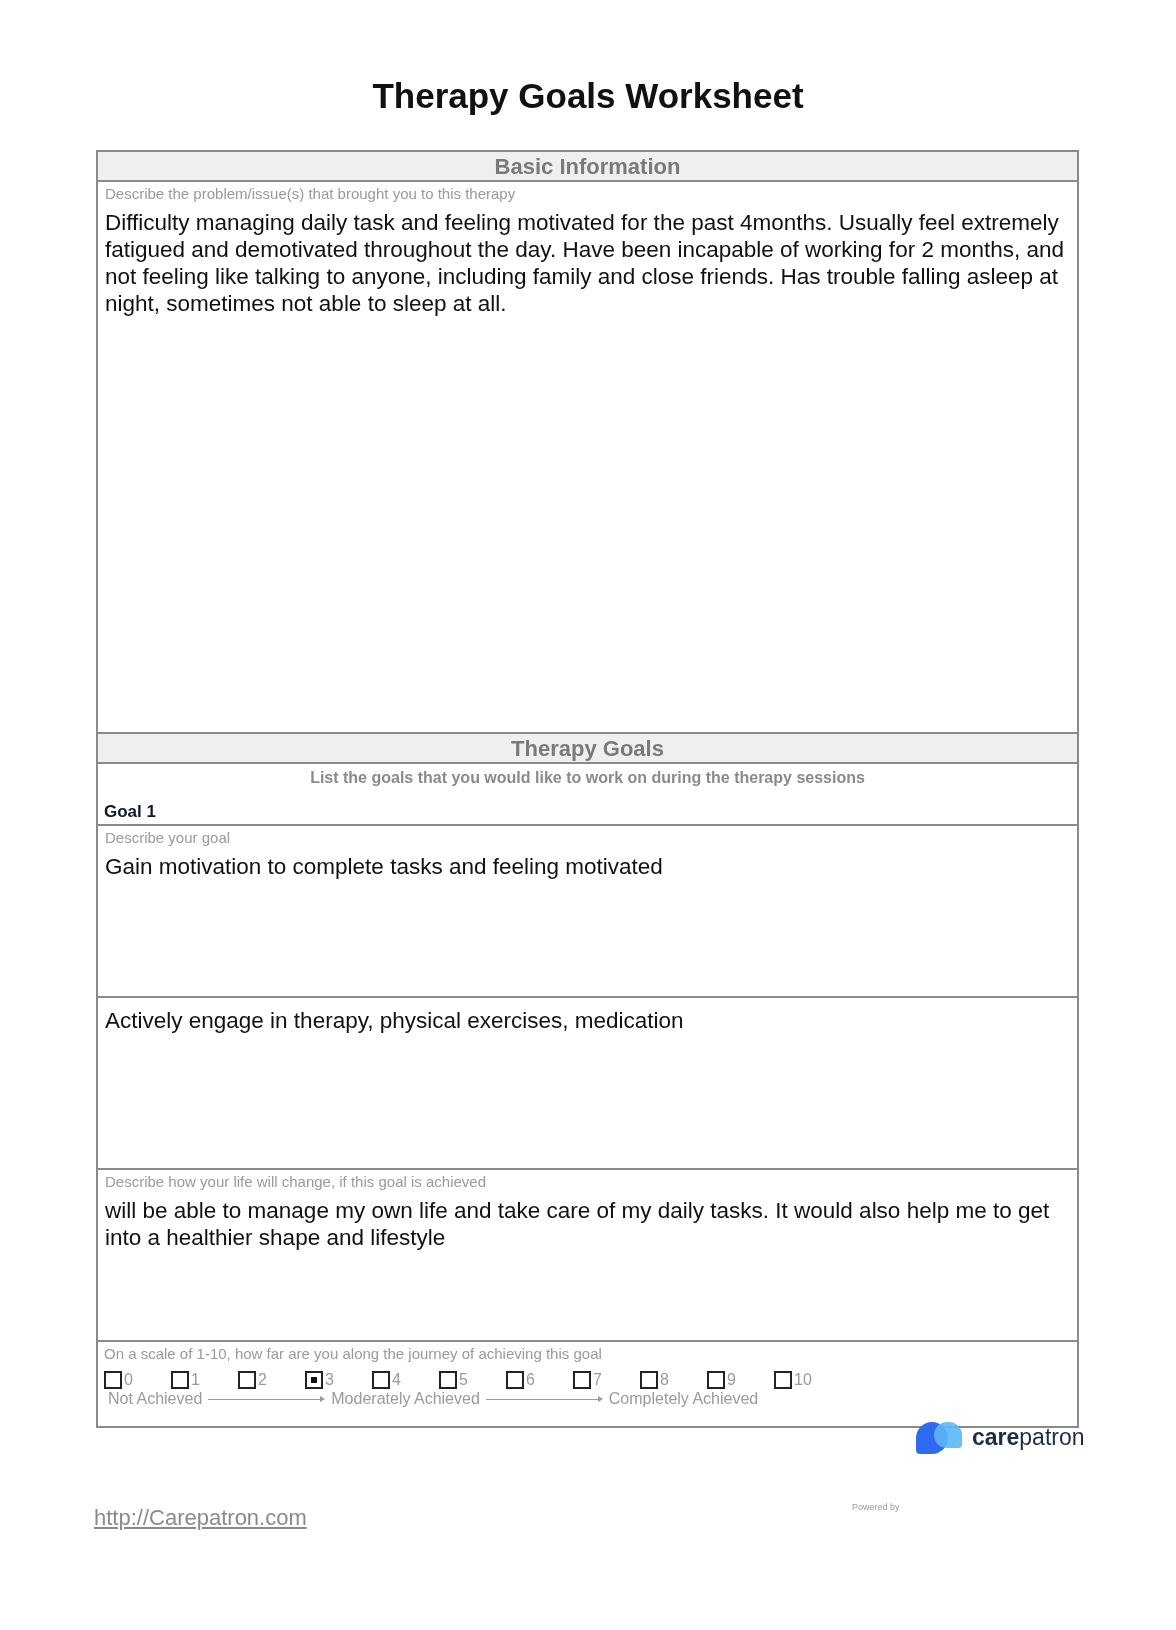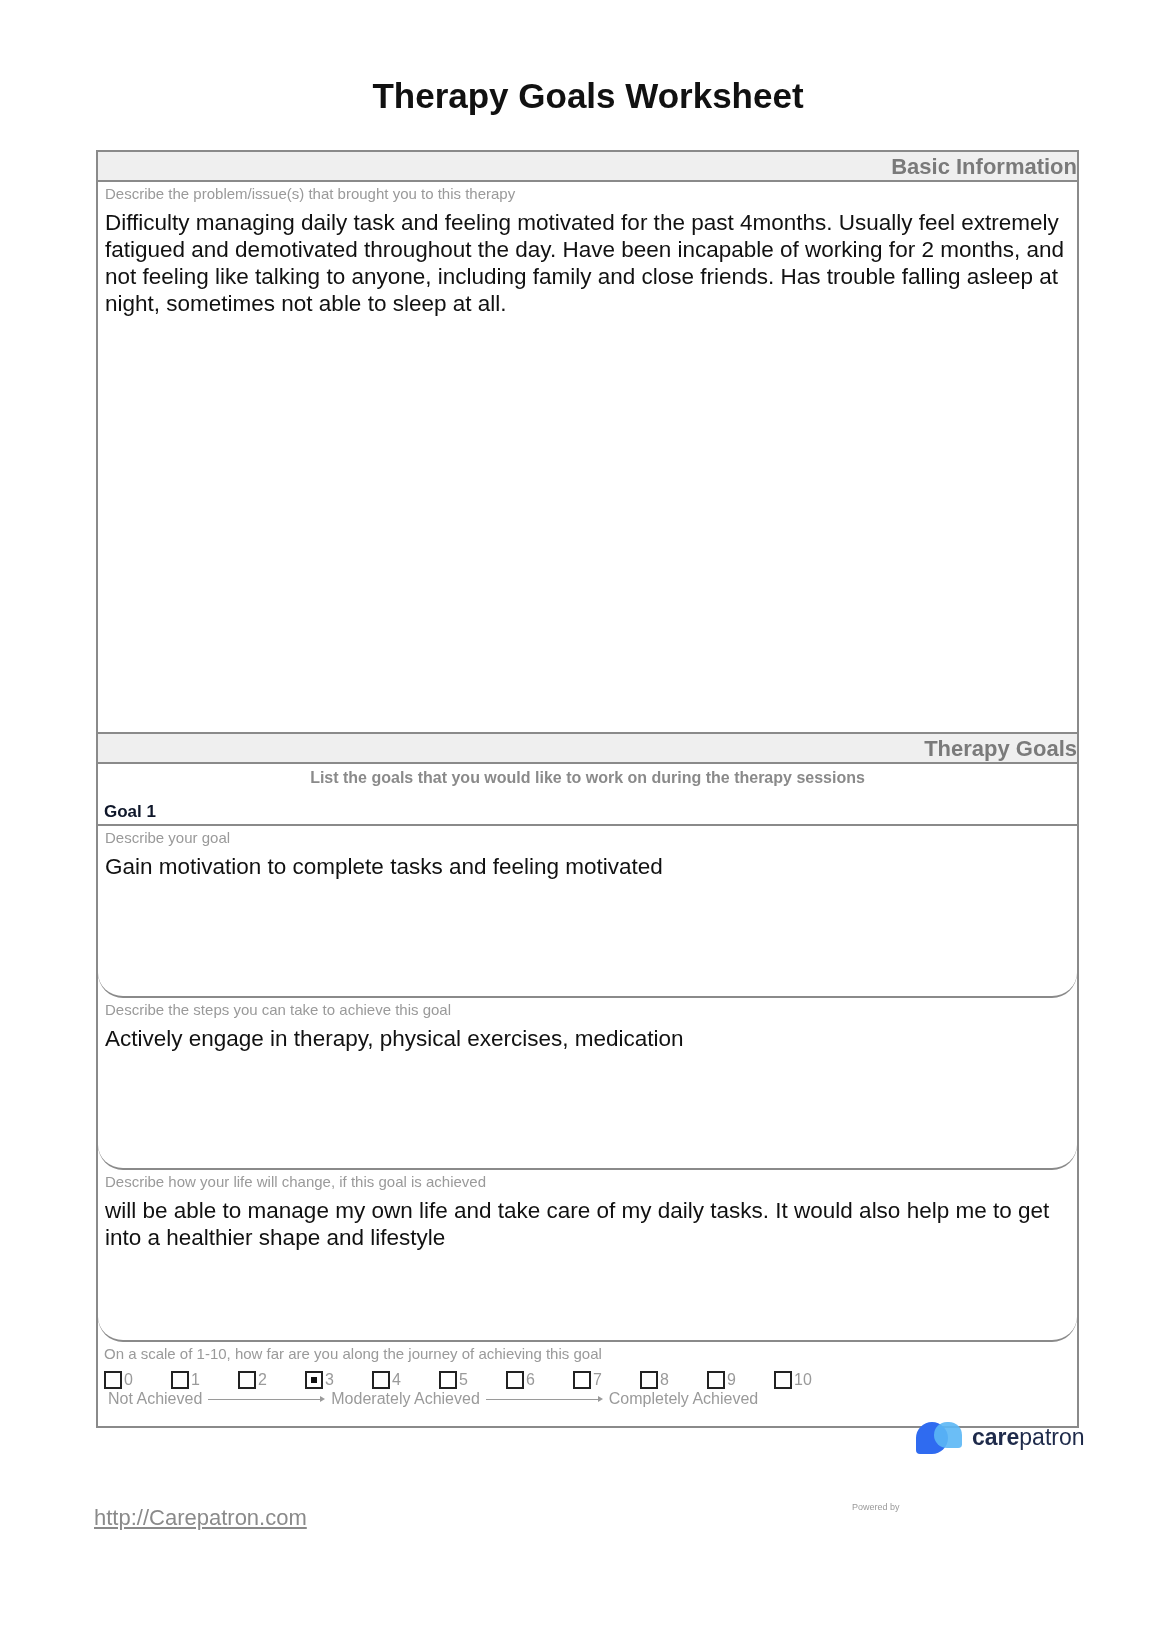--- a/index.html
+++ b/index.html
@@ -9,41 +9,41 @@
     .title {
       position: absolute; left: 0; top: 76px; width: 1176px;
       text-align: center; font-weight: bold; font-size: 35px; color: #111;
     }
 
     .sheet {
       position: absolute; left: 96px; top: 150px; width: 983px;
       border: 2px solid #8a8a8a;
     }
     .section-head {
-      background: #efefef; text-align: right; font-weight: bold;
+      background: #efefef; text-align: center; font-weight: bold;
       font-size: 22px; color: #7a7a7a; height: 30px; line-height: 30px;
       border-bottom: 2px solid #8a8a8a;
     }
     .row { border-bottom: 2px solid #8a8a8a; position: relative; }
     .row:last-child { border-bottom: none; }
 
     .info-row { display: flex; height: 57px; }
     .info-cell { flex: 1; border-right: 2px solid #8a8a8a; padding: 2px 5px; }
     .info-cell:last-child { border-right: none; }
     .label { font-size: 15px; color: #9a9a9a; line-height: 18px; }
     .value { font-size: 23px; color: #111; line-height: 30px; }
 
     .textblock { padding: 3px 7px; }
     .answer { font-size: 22.5px; color: #111; line-height: 27px; margin-top: 6px; }
 
     .problem { height: 552px; }
     .goal-list { height: 62px; padding: 2px 6px; }
     .goal-list .instr { font-size: 16px; font-weight: bold; color: #8a8a8a; line-height: 24px; text-align: center; }
     .goal-list .goal-num { font-size: 17px; font-weight: bold; color: #0f172a; margin-top: 12px; }
-    .goal-desc, .goal-steps, .goal-life { height: 172px; border-radius: 25px; }
+    .goal-desc, .goal-steps, .goal-life { height: 172px; }
 
     .scale { height: 84px; padding: 3px 6px; }
     .scale-options { display: flex; margin-top: 8px; }
     .opt { display: flex; align-items: center; width: 67px; font-size: 16px; color: #9a9a9a; }
     .box {
       width: 18px; height: 18px; border: 2px solid #222; margin-right: 2px;
       display: inline-flex; align-items: center; justify-content: center;
     }
     .box .dot { width: 6px; height: 6px; background: #111; }
     .scale-legend { display: flex; align-items: center; font-size: 16px; color: #9a9a9a; margin-top: 1px; padding-left: 4px; }
@@ -87,21 +87,20 @@
     <div class="instr">List the goals that you would like to work on during the therapy sessions</div>
     <div class="goal-num">Goal 1</div>
   </div>
 
   <div class="row textblock goal-desc">
     <div class="label">Describe your goal</div>
     <div class="answer">Gain motivation to complete tasks and feeling motivated</div>
   </div>
 
   <div class="row textblock goal-steps">
-    <div class="label">Describe the steps you can take to achieve this goal</div>
     <div class="answer">Actively engage in therapy, physical exercises, medication</div>
   </div>
 
   <div class="row textblock goal-life">
     <div class="label">Describe how your life will change, if this goal is achieved</div>
     <div class="answer">will be able to manage my own life and take care of my daily tasks. It would also help me to get into a healthier shape and lifestyle</div>
   </div>
 
   <div class="row scale">
     <div class="label">On a scale of 1-10, how far are you along the journey of achieving this goal</div>

